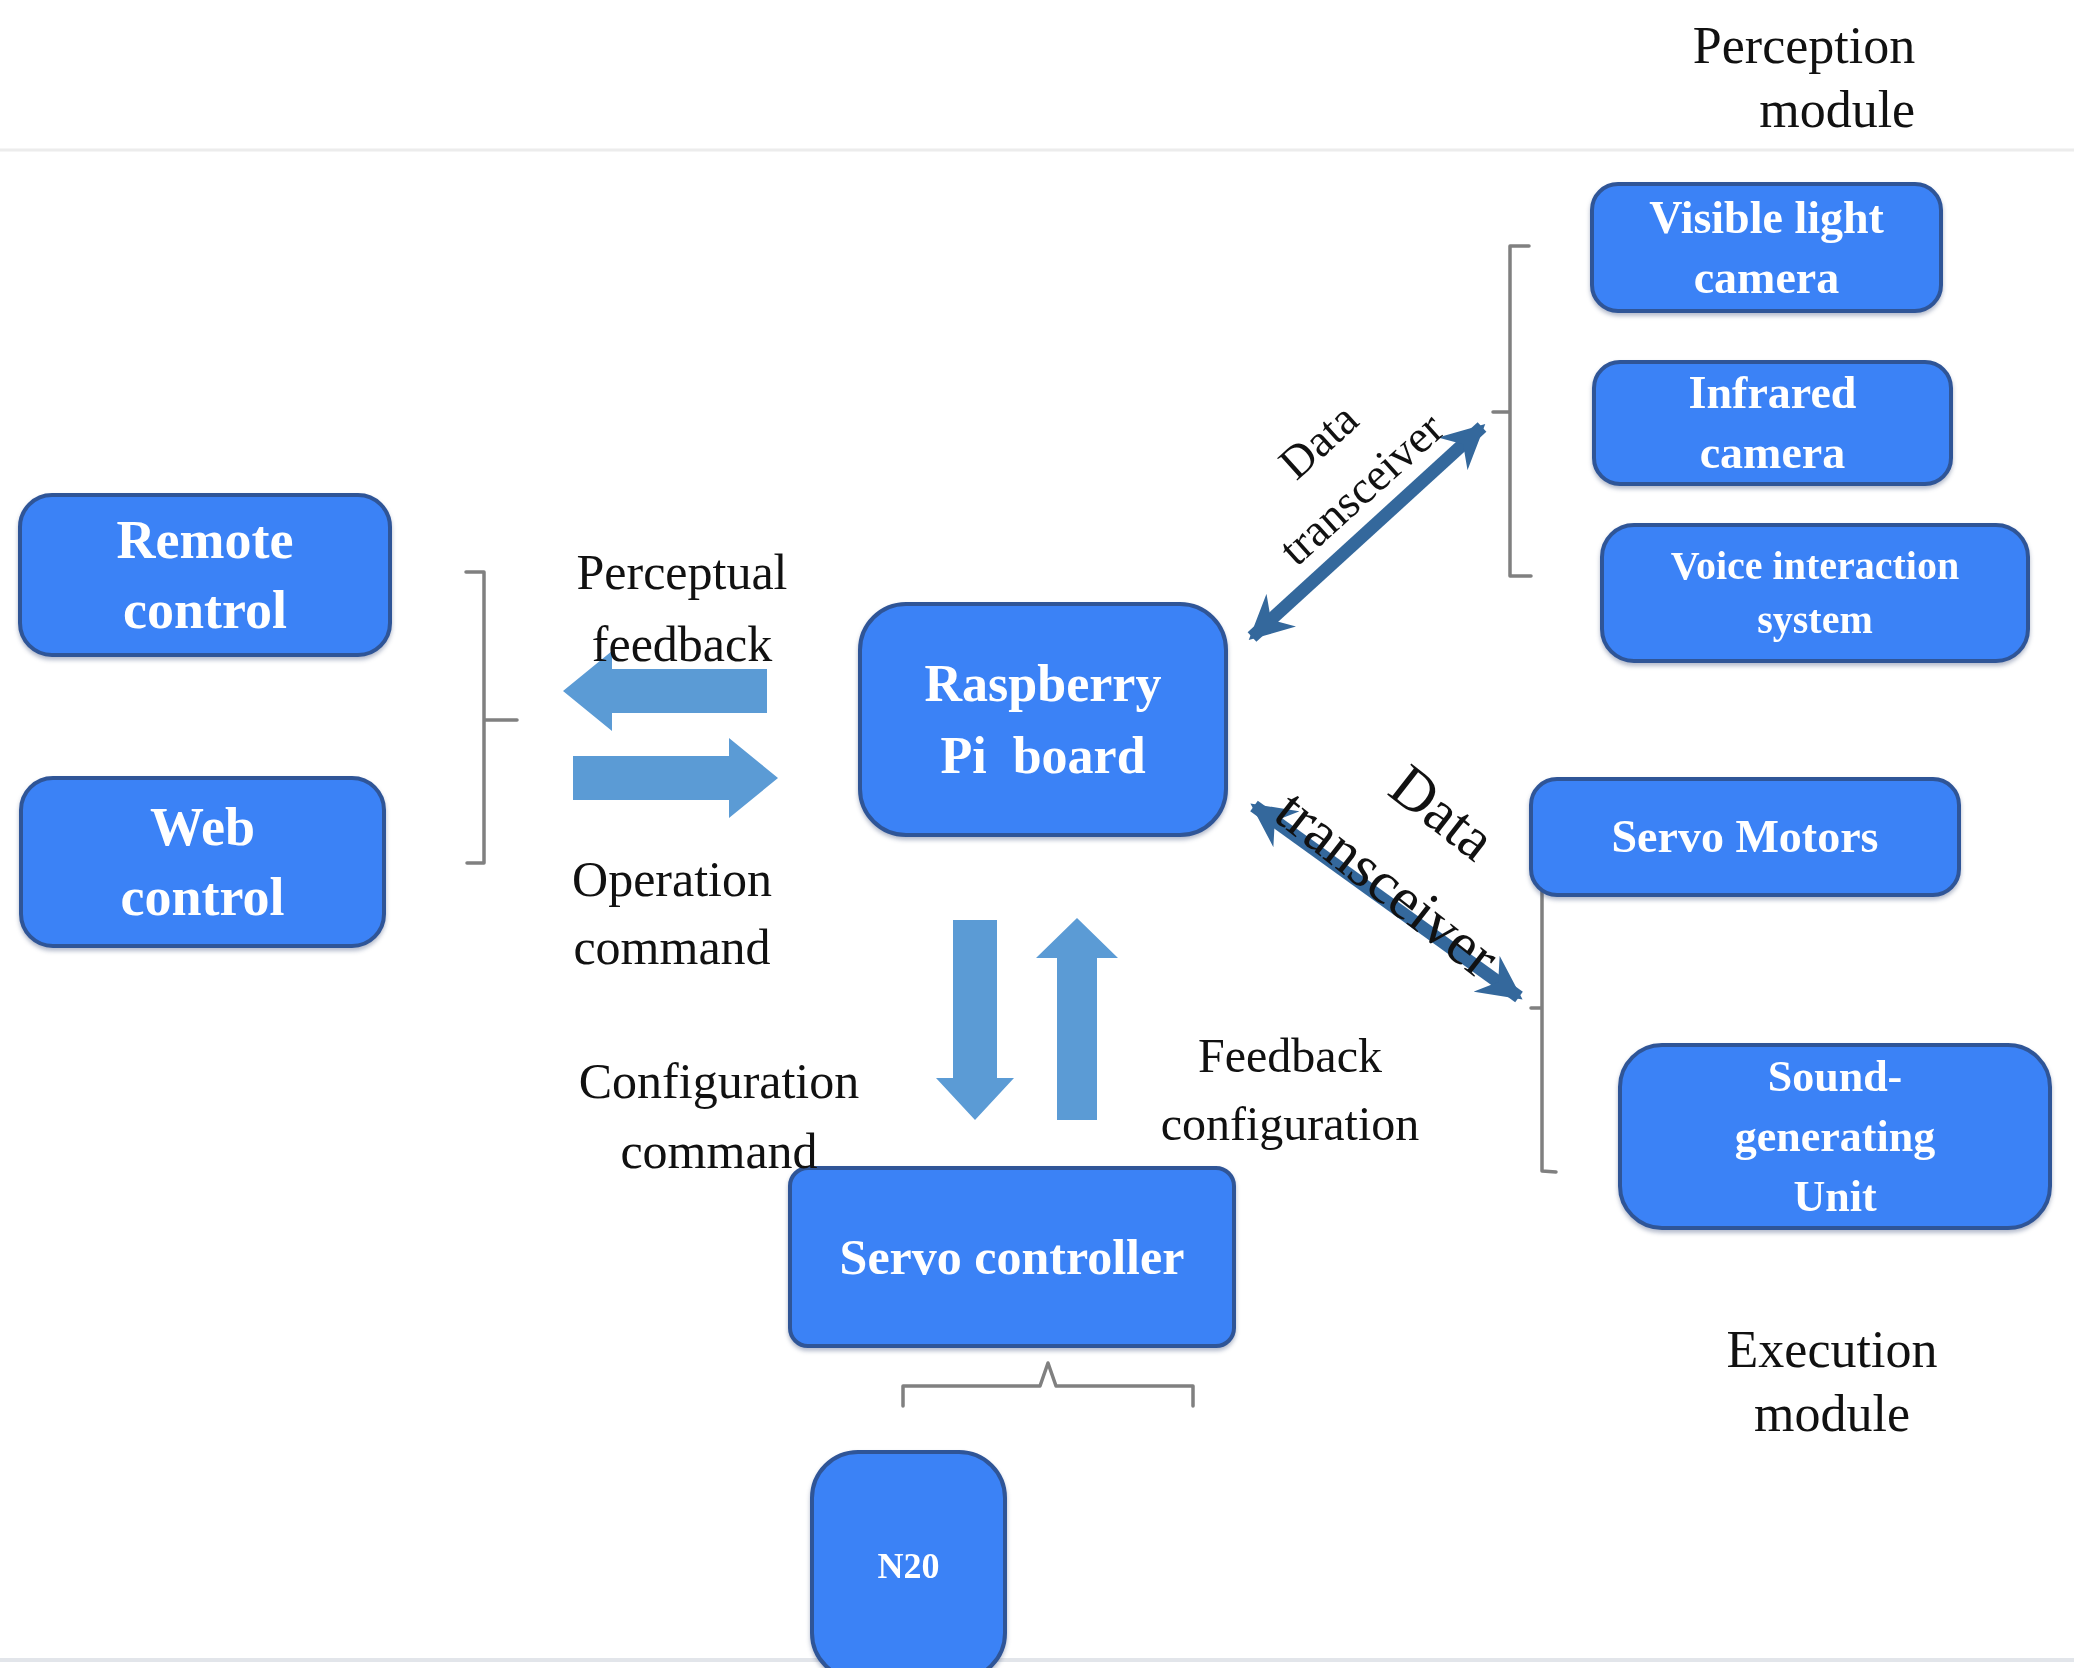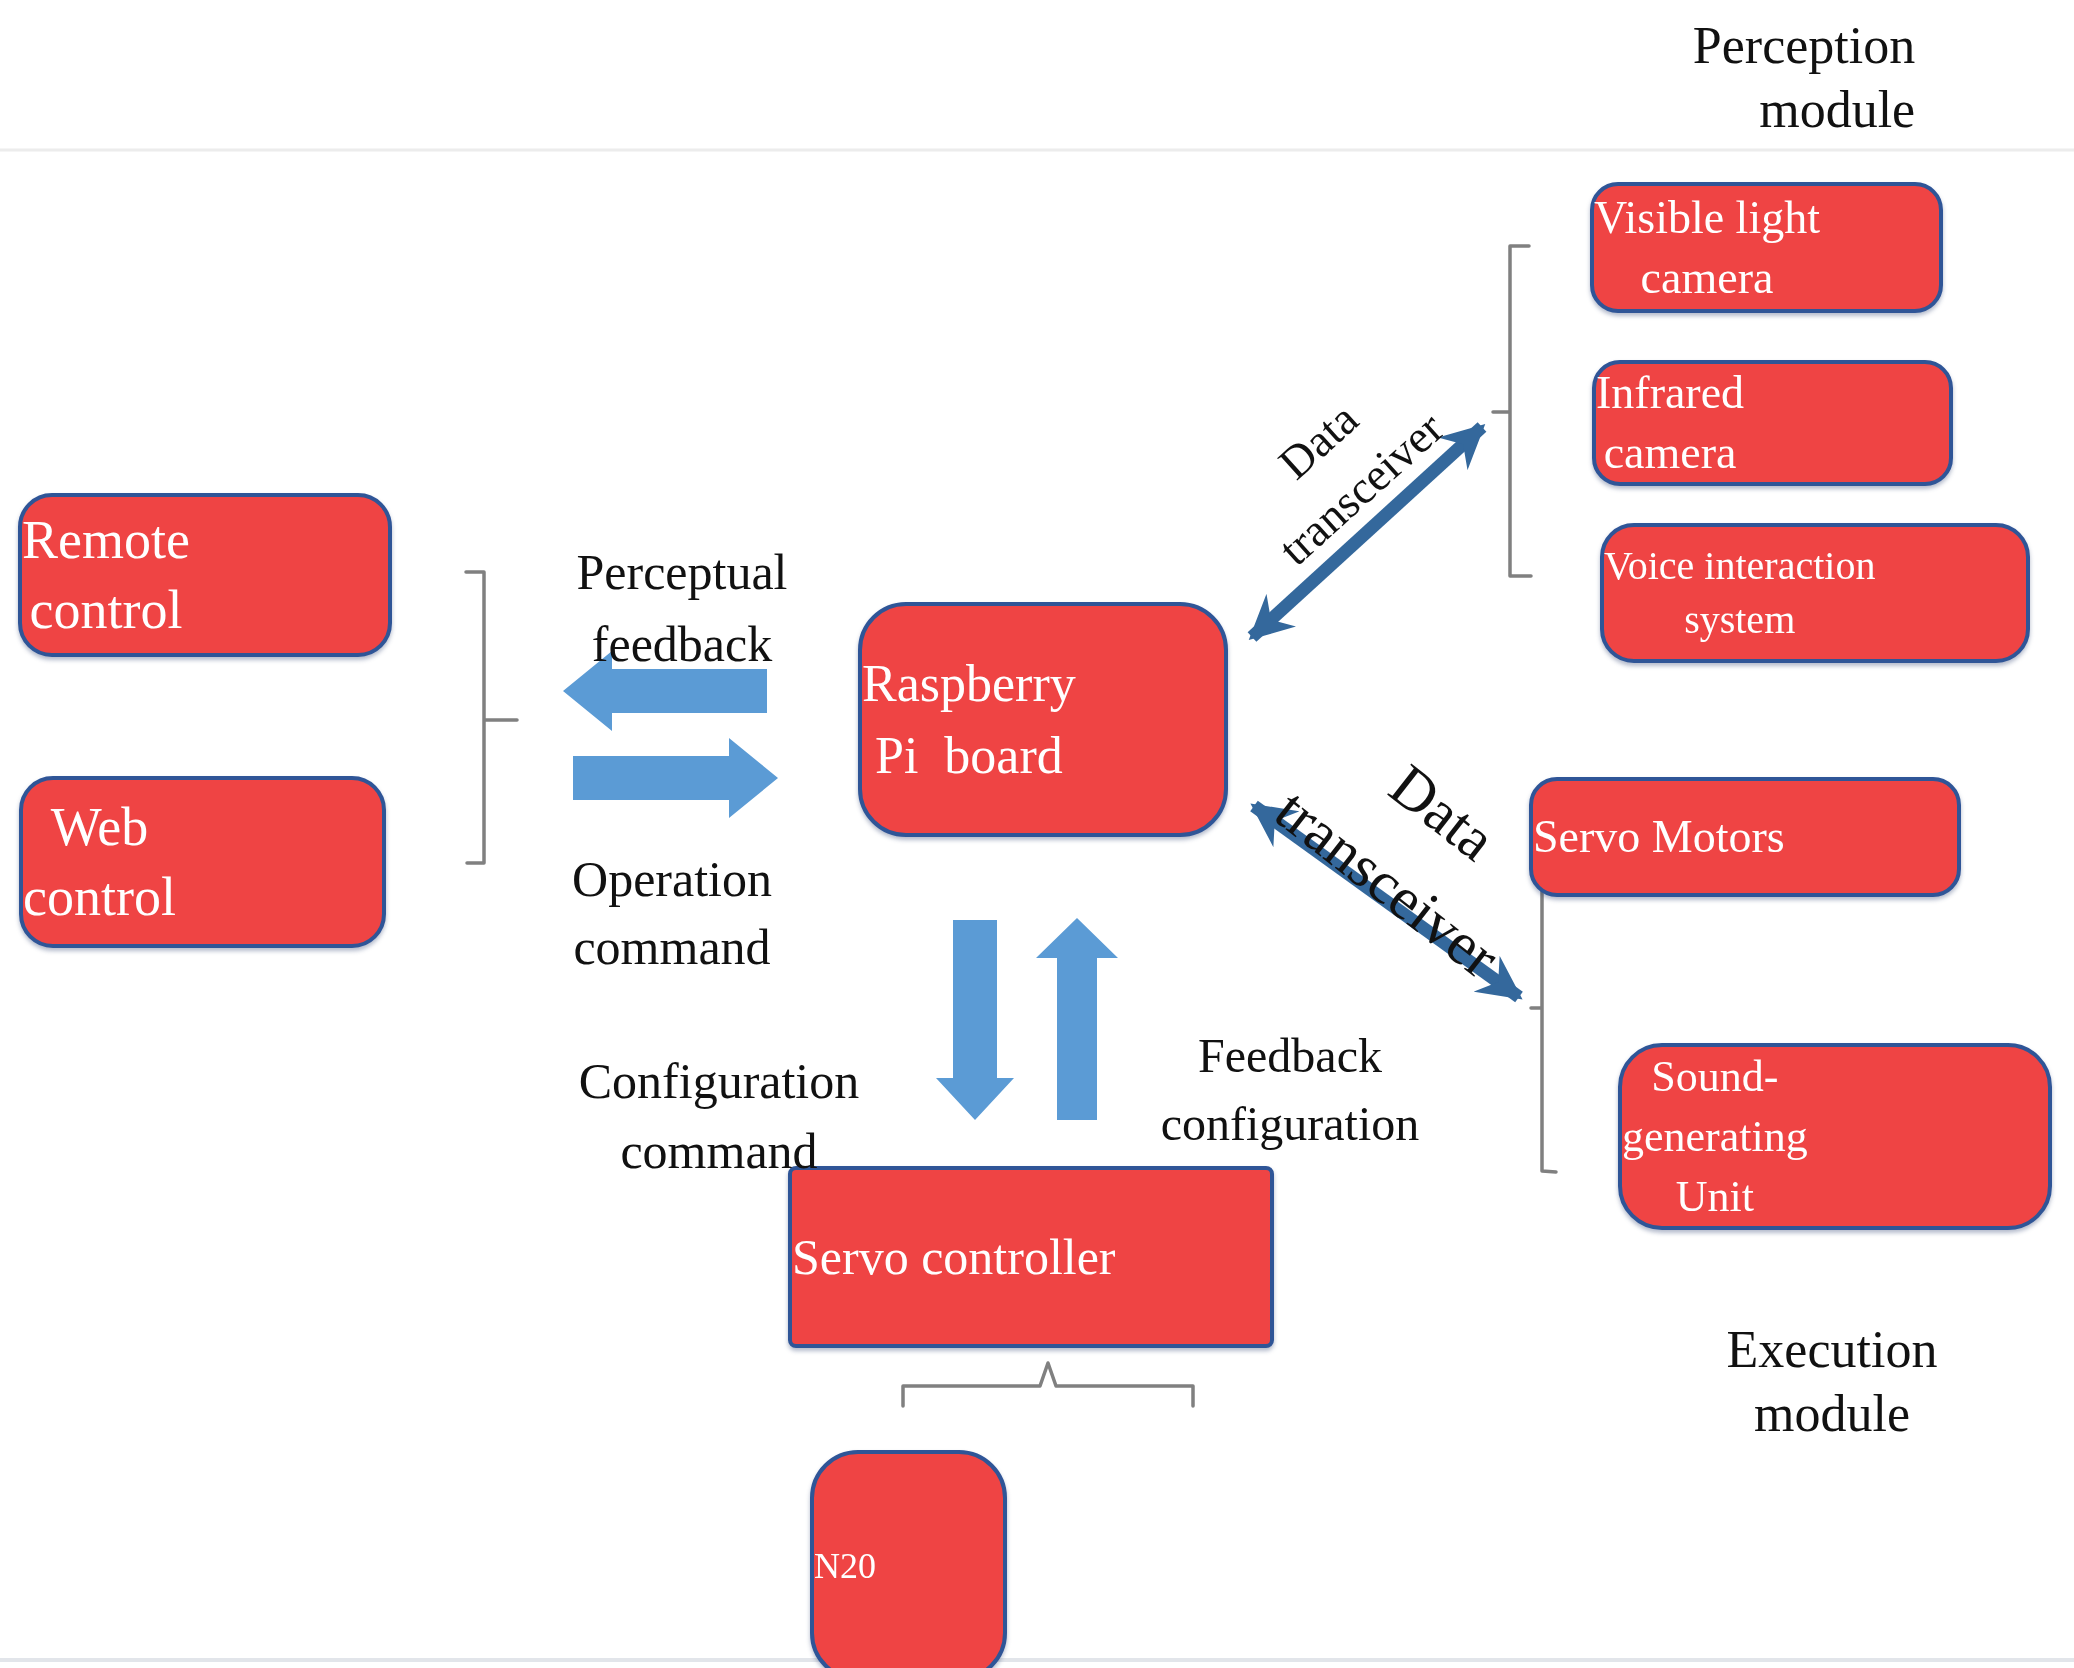--- a/index.html
+++ b/index.html
@@ -6,48 +6,49 @@
   #canvas{
     position:relative;
     width:2074px;height:1668px;
     background:#ffffff;
     font-family:"Liberation Serif","DejaVu Serif",serif;
     overflow:hidden;
   }
   #shapes{position:absolute;left:0;top:0;z-index:1;}
   .node{
     position:absolute;
-    background:#ef4444;
+    background:#3b82f6;
     border:4px solid #2f5597;
     color:#ffffff;
-    display:flex;align-items:center;
+    display:flex;align-items:center;justify-content:center;
     text-align:center;
     box-sizing:border-box;
     z-index:2;
     box-shadow:0 3px 4px rgba(40,60,110,0.35);
+    font-weight:bold;
   }
   .node span{white-space:pre-wrap;}
   .blk{
     position:absolute;
     color:#111111;
     text-align:center;
     white-space:pre-wrap;
     z-index:2;
     line-height:1.38;
   }
   
   #box-remote{left:18px;top:493px;width:374px;height:164px;border-radius:34px;font-size:54px;line-height:70px;}
   #box-web{left:19px;top:776px;width:367px;height:172px;border-radius:34px;font-size:54px;line-height:70px;}
   #box-raspberry{left:858px;top:602px;width:370px;height:235px;border-radius:48px;font-size:52px;line-height:72px;}
   #box-visible{left:1590px;top:182px;width:353px;height:131px;border-radius:28px;font-size:46px;line-height:60px;}
   #box-infrared{left:1592px;top:360px;width:361px;height:126px;border-radius:28px;font-size:46px;line-height:60px;}
   #box-voice{left:1600px;top:523px;width:430px;height:140px;border-radius:34px;font-size:40px;line-height:54px;}
   #box-servo-motors{left:1529px;top:777px;width:432px;height:120px;border-radius:28px;font-size:46px;line-height:56px;}
   #box-sound{left:1618px;top:1043px;width:434px;height:187px;border-radius:44px;font-size:44px;line-height:60px;}
-  #box-servo-controller{left:788px;top:1166px;width:486px;height:182px;border-radius:8px;font-size:50px;line-height:60px;}
+  #box-servo-controller{left:788px;top:1166px;width:448px;height:182px;border-radius:20px;font-size:50px;line-height:60px;}
   #box-n20{left:810px;top:1450px;width:197px;height:231px;border-radius:48px;font-size:36px;line-height:60px;}
   #box-zp20{left:1098px;top:1450px;width:193px;height:200px;border-radius:48px;font-size:48px;line-height:58px;}
   
   #ttl-perception{left:1804px;top:14px;transform:translateX(-50%);font-size:52px;line-height:64px;text-align:right;}
   #ttl-execution{left:1832px;top:1318px;transform:translateX(-50%);font-size:52px;line-height:64px;}
   #lbl-perceptual{left:682px;top:536px;transform:translateX(-50%);font-size:50px;line-height:72px;}
   #lbl-operation{left:672px;top:845px;transform:translateX(-50%);font-size:50px;line-height:68px;text-align:center;}
   #lbl-configuration{left:719px;top:1046px;transform:translateX(-50%);font-size:50px;line-height:70px;}
   #lbl-feedback-config{left:1290px;top:1022px;transform:translateX(-50%);font-size:48px;line-height:68px;}
   #lbl-data-top{

